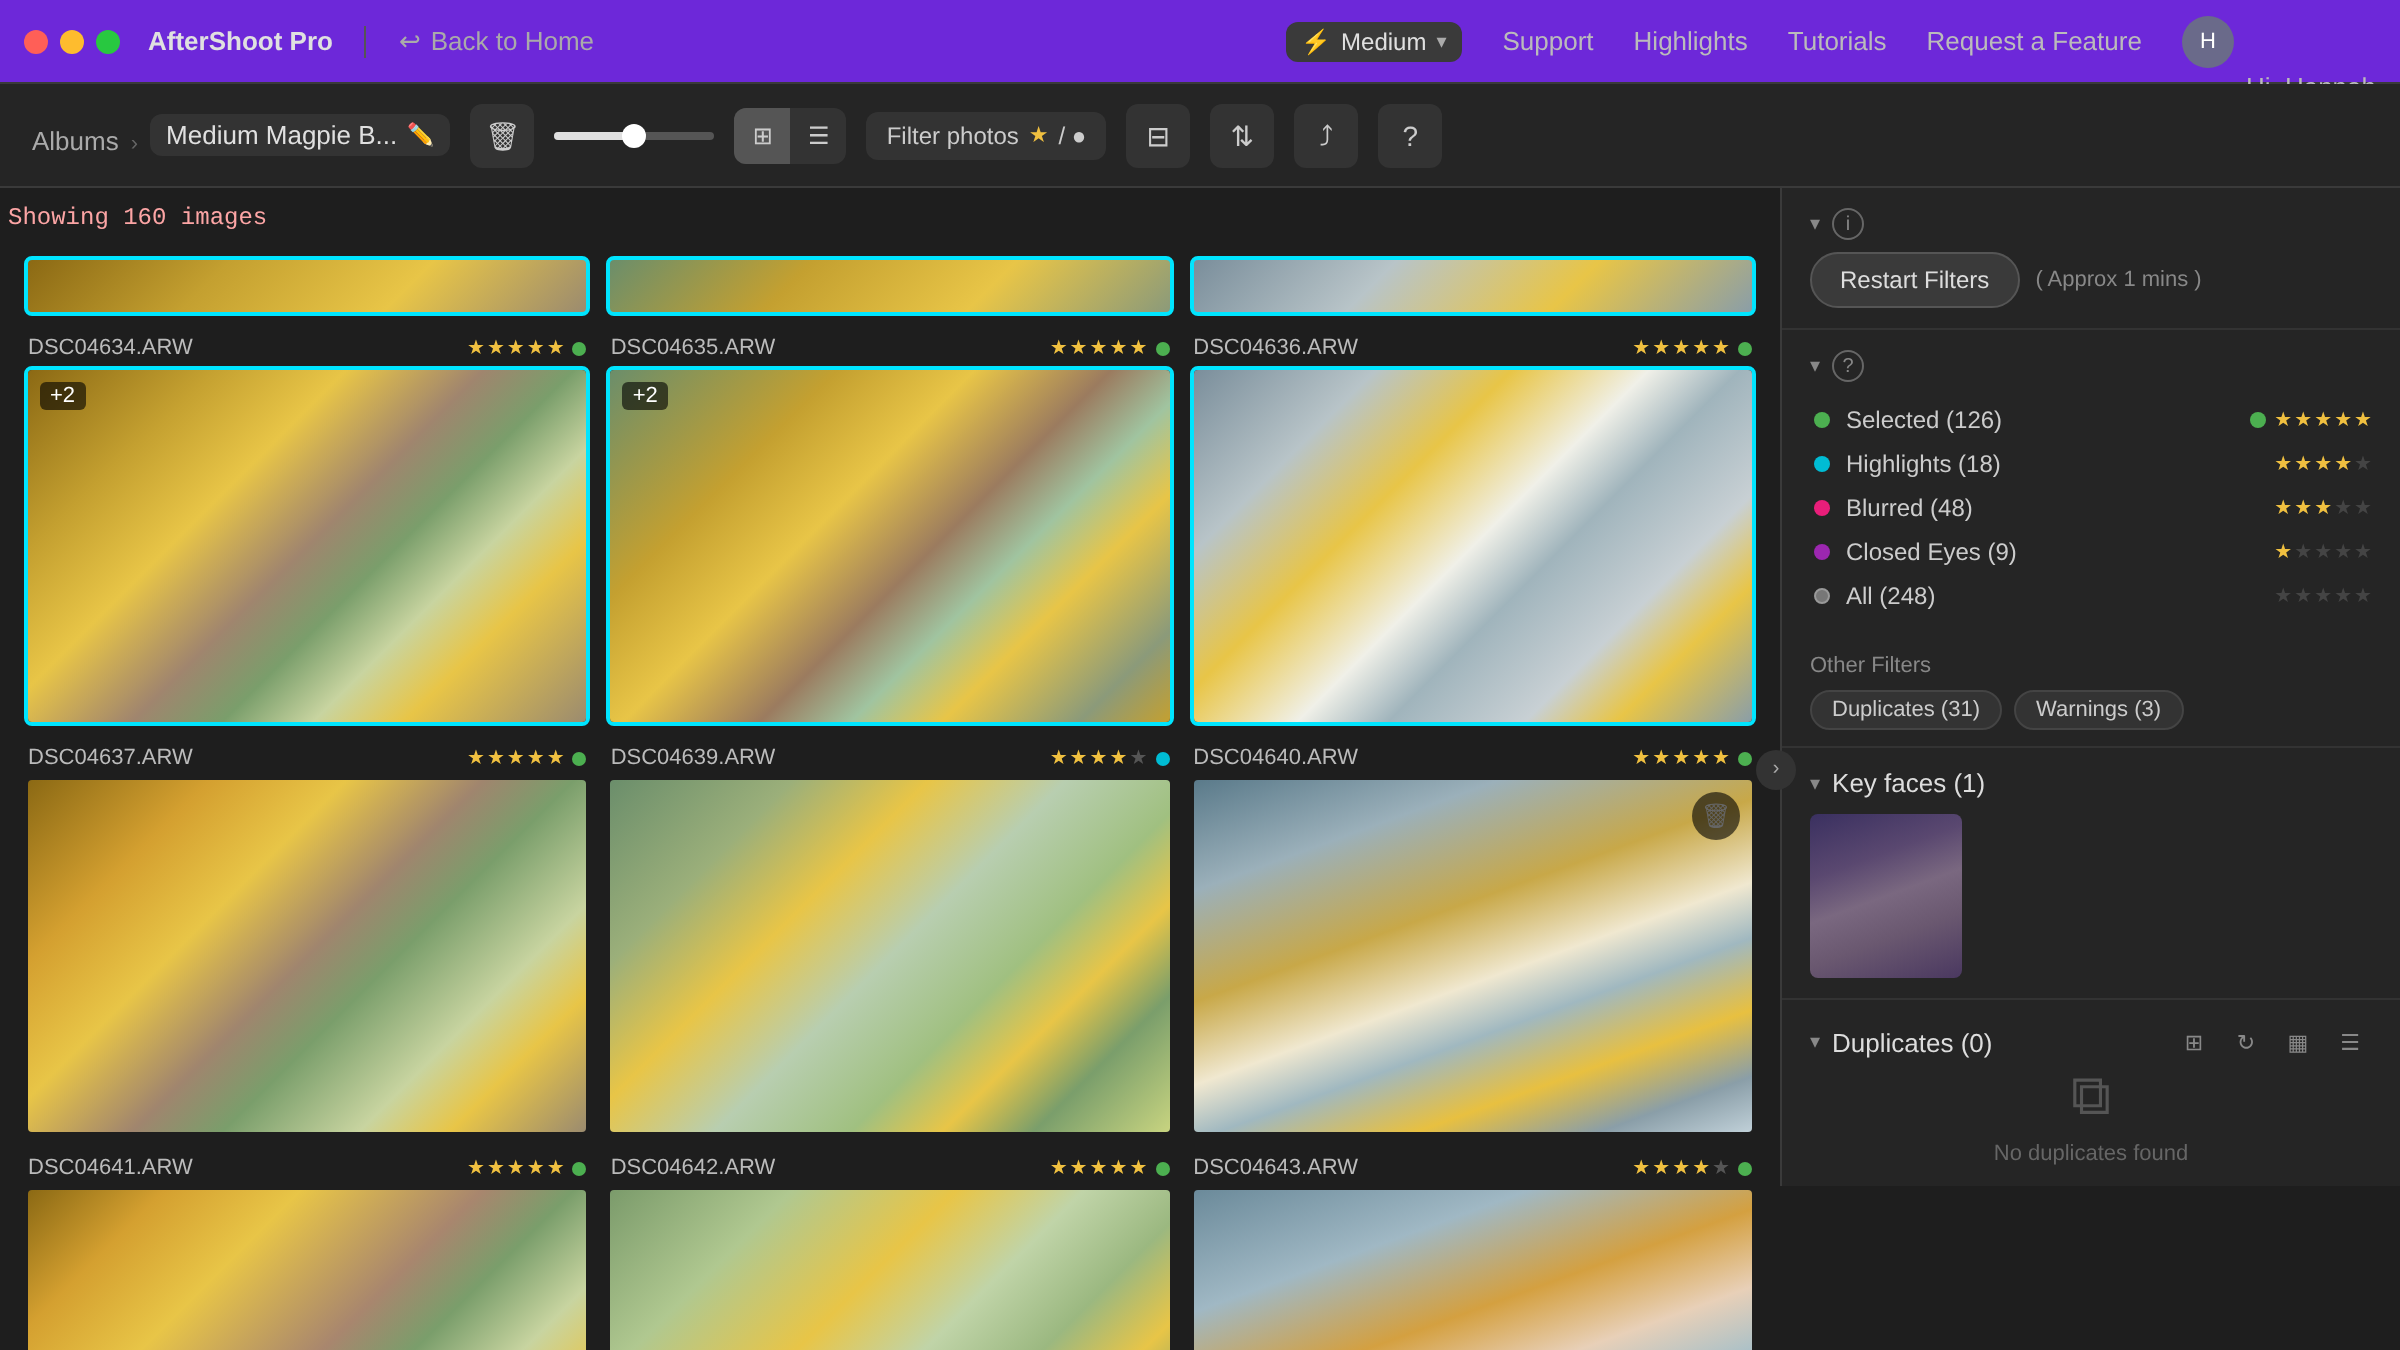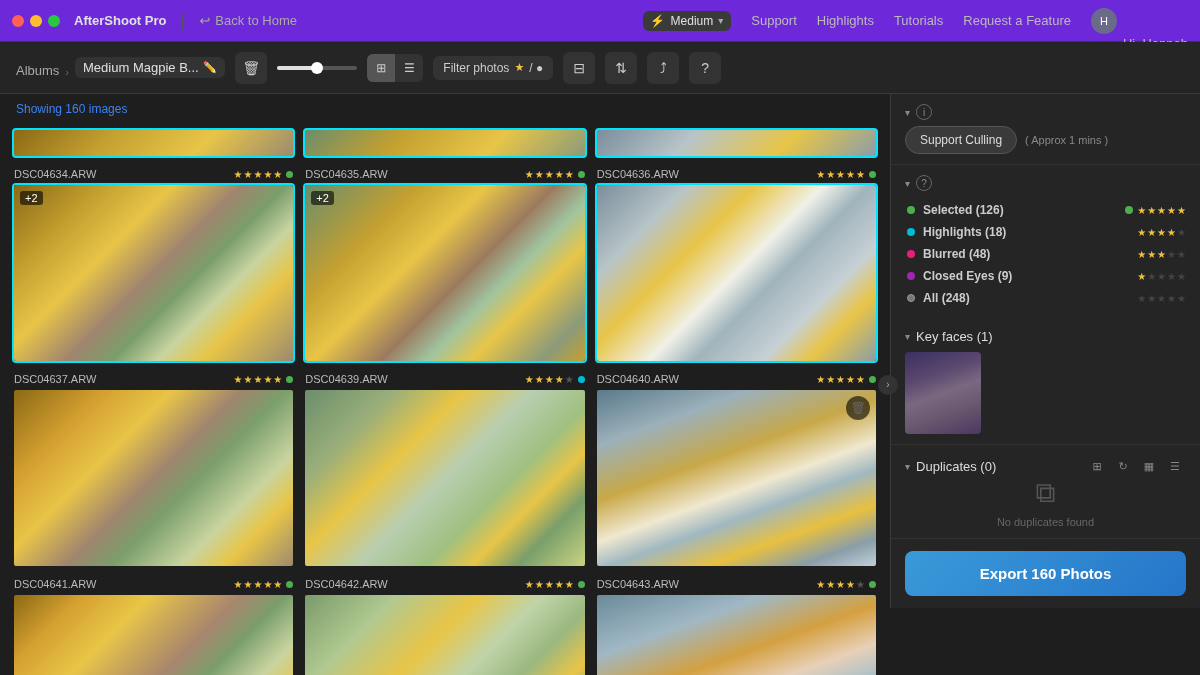--- a/index.html
+++ b/index.html
@@ -195,23 +195,24 @@
     }
 
     
     .photo-grid-container {
       flex: 1;
       background: #1e1e1e;
       overflow-y: auto;
       overflow-x: hidden;
     }
     .showing-label {
-      padding: 8px 16px;
+      padding: 8px 4px;
       font-size: 12px;
-      color: #3b82f6;
+      color: #fca5a5;
+      font-family: Liberation Mono, monospace;
     }
     .photo-grid {
       display: grid;
       grid-template-columns: repeat(3, 1fr);
       gap: 0;
       padding: 0 8px;
     }
     .photo-item {
       padding: 4px;
       position: relative;
@@ -383,21 +384,21 @@
       width: 8px; height: 8px;
       border-radius: 50%;
       margin-right: 8px;
       flex-shrink: 0;
     }
     .fd-green { background: #4caf50; }
     .fd-cyan { background: #00bcd4; }
     .fd-pink { background: #e91e7a; }
     .fd-purple { background: #9c27b0; }
     .fd-gray { background: #777; border: 1px solid #999; }
-    .filter-label { font-size: 12px; color: #ccc; flex: 1; font-weight: bold; }
+    .filter-label { font-size: 12px; color: #ccc; flex: 1; }
     .filter-stars {
       display: flex;
       gap: 1px;
     }
     .fs { color: #f0c040; font-size: 10px; }
     .fs.e { color: #444; }
 
     
     .other-filters-section {
       padding: 8px 14px;
@@ -761,21 +762,21 @@
     <div class="panel-arrow">›</div>
 
     <div class="right-panel">
 
       <div class="panel-section">
         <div class="section-header">
           <span class="section-chevron">▾</span>
           <div class="section-info-icon">i</div>
         </div>
         <div class="culled-row">
-          <button class="restart-btn">Support Culling</button>
+          <button class="restart-btn">Restart Filters</button>
           <span class="approx-text">( Approx 1 mins )</span>
         </div>
       </div>
 
       <div class="qf-section">
         <div class="qf-header">
           <span class="section-chevron">▾</span>
           <div class="qf-help">?</div>
         </div>
 
@@ -834,20 +835,27 @@
           <div class="filter-stars">
             <span class="fs e">★</span>
               <span class="fs e">★</span>
               <span class="fs e">★</span>
               <span class="fs e">★</span>
               <span class="fs e">★</span>
           </div>
         </div>
       </div>
 
+      <div class="other-filters-section">
+        <div class="other-filters-title">Other Filters</div>
+        <div class="filter-tags">
+          <div class="filter-tag">Duplicates (31)</div>
+          <div class="filter-tag">Warnings (3)</div>
+        </div>
+      </div>
 
       <div class="key-faces-section">
         <div class="kf-header">
           <span class="section-chevron">▾</span>
           <span class="section-title">Key faces (1)</span>
         </div>
         <div class="face-thumb"></div>
       </div>
 
       <div class="duplicates-section">
@@ -860,19 +868,16 @@
             <button class="dup-icon-btn">▦</button>
             <button class="dup-icon-btn">☰</button>
           </div>
         </div>
         <div class="dup-content">
           <div class="dup-copy-icon">⧉</div>
           <div class="dup-text">No duplicates found</div>
         </div>
       </div>
 
-      <div class="export-section">
-        <button class="export-btn">Export 160 Photos</button>
-      </div>
 
     </div>
   </div>
 </div>
 
 </body></html>

